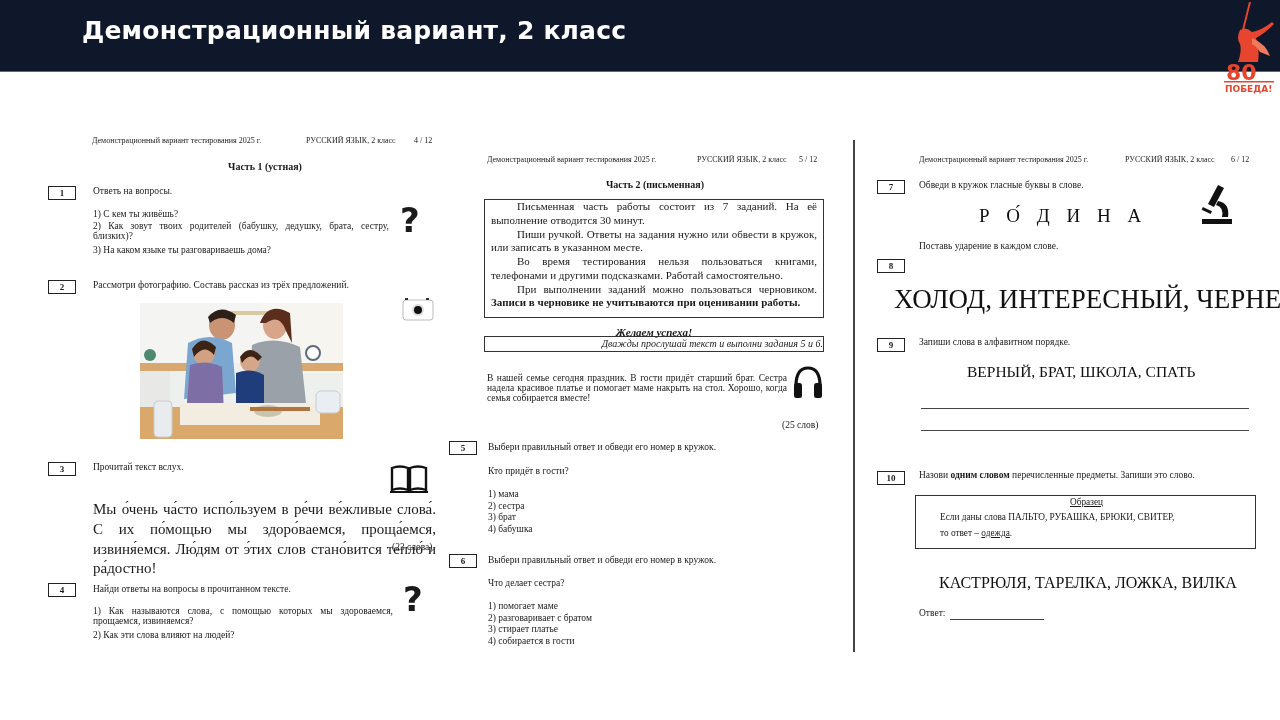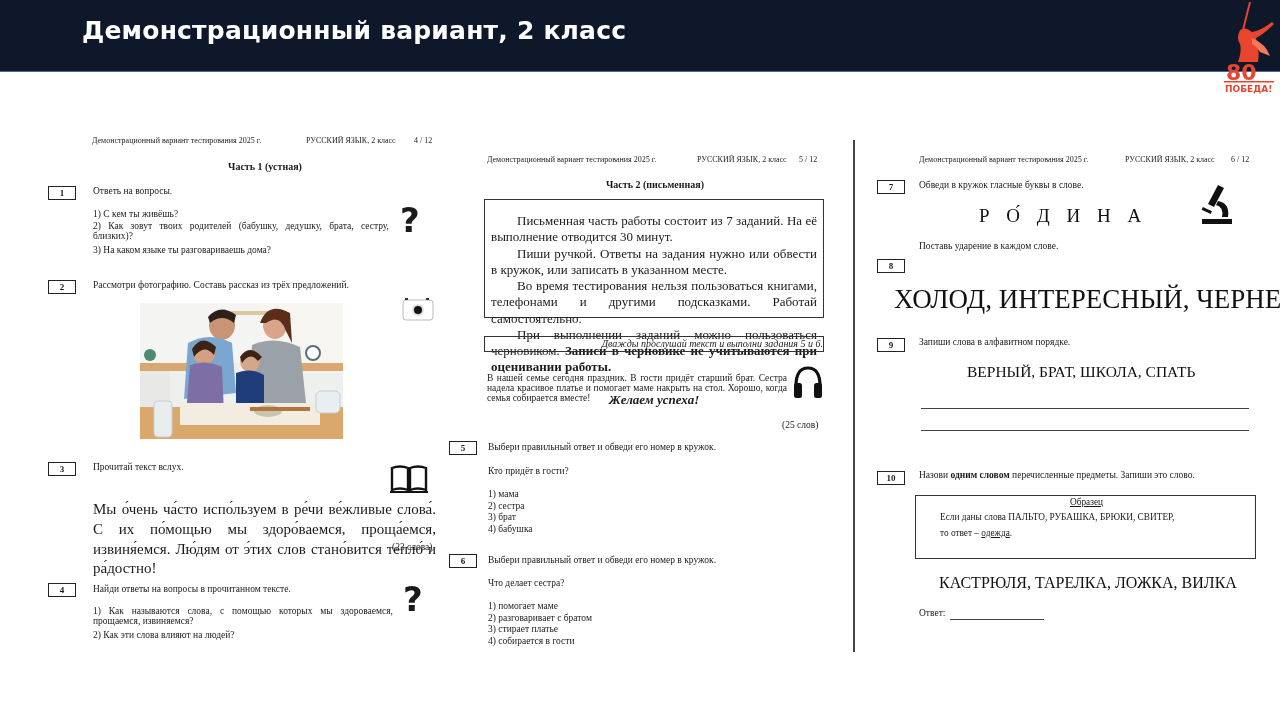--- a/index.html
+++ b/index.html
@@ -30,22 +30,22 @@
     position: absolute; width: 28px; height: 14px; border: 1px solid #222;
     font-size: 9px; font-weight: bold; text-align: center; line-height: 12px;
   }
   .abs { position: absolute; }
   .txt { font-size: 9.5px; }
   .just { text-align: justify; }
 
   .divider { position: absolute; left: 853px; top: 140px; width: 2px; height: 512px; background: #444; }
 
   .instr-box {
-    position: absolute; border: 1px solid #333; padding: 13px 6px;
-    font-size: 13px; line-height: 1.25; text-align: justify;
+    position: absolute; border: 1px solid #333; padding: 0 6px;
+    font-size: 11px; line-height: 1.25; text-align: justify;
   }
   .instr-box p { text-indent: 26px; }
   .instr-box .wish { text-align: center; font-weight: bold; font-style: italic; text-indent: 0; margin-top: 16px; }
 
   .listen-box {
     position: absolute; border: 1px solid #333; text-align: right;
     font-weight: normal; font-style: italic; font-size: 10px; line-height: 13px;
   }
 
   .big-serif { position: absolute; font-family: "Liberation Serif", serif; white-space: nowrap; color: #111; }
@@ -221,21 +221,21 @@
   <div class="task-num" style="left:877px; top:338px;">9</div>
   <div class="abs txt" style="left:919px; top:337px;">Запиши слова в алфавитном порядке.</div>
   <div class="big-serif" style="left:967px; top:363px; font-size:15.5px;">ВЕРНЫЙ, БРАТ, ШКОЛА, СПАТЬ</div>
   <div class="answer-line" style="left:921px; top:408px; width:328px;"></div>
   <div class="answer-line" style="left:921px; top:430px; width:328px;"></div>
 
   <div class="task-num" style="left:877px; top:471px;">10</div>
   <div class="abs txt" style="left:919px; top:470px; white-space:nowrap;">
     <span>Назови </span><span class="b">одним словом</span><span> перечисленные предметы. Запиши это слово.</span>
   </div>
-  <div class="sample-box" style="left:915px; top:495px; width:341px; height:64px;">
+  <div class="sample-box" style="left:915px; top:495px; width:341px; height:54px;">
     <div class="abs u" style="left:0; width:341px; top:1px; text-align:center;">Образец</div>
     <div class="abs" style="left:24px; top:16px; white-space:nowrap;">Если даны слова ПАЛЬТО, РУБАШКА, БРЮКИ, СВИТЕР,</div>
     <div class="abs" style="left:24px; top:32px; white-space:nowrap;">
       <span>то ответ – </span><span class="u">одежда</span><span>.</span>
     </div>
   </div>
   <div class="big-serif" style="left:939px; top:574px; font-size:16px;">КАСТРЮЛЯ, ТАРЕЛКА, ЛОЖКА, ВИЛКА</div>
   <div class="abs txt" style="left:919px; top:608px;">Ответ:</div>
   <div class="answer-line" style="left:950px; top:619px; width:94px;"></div>
 </div>

